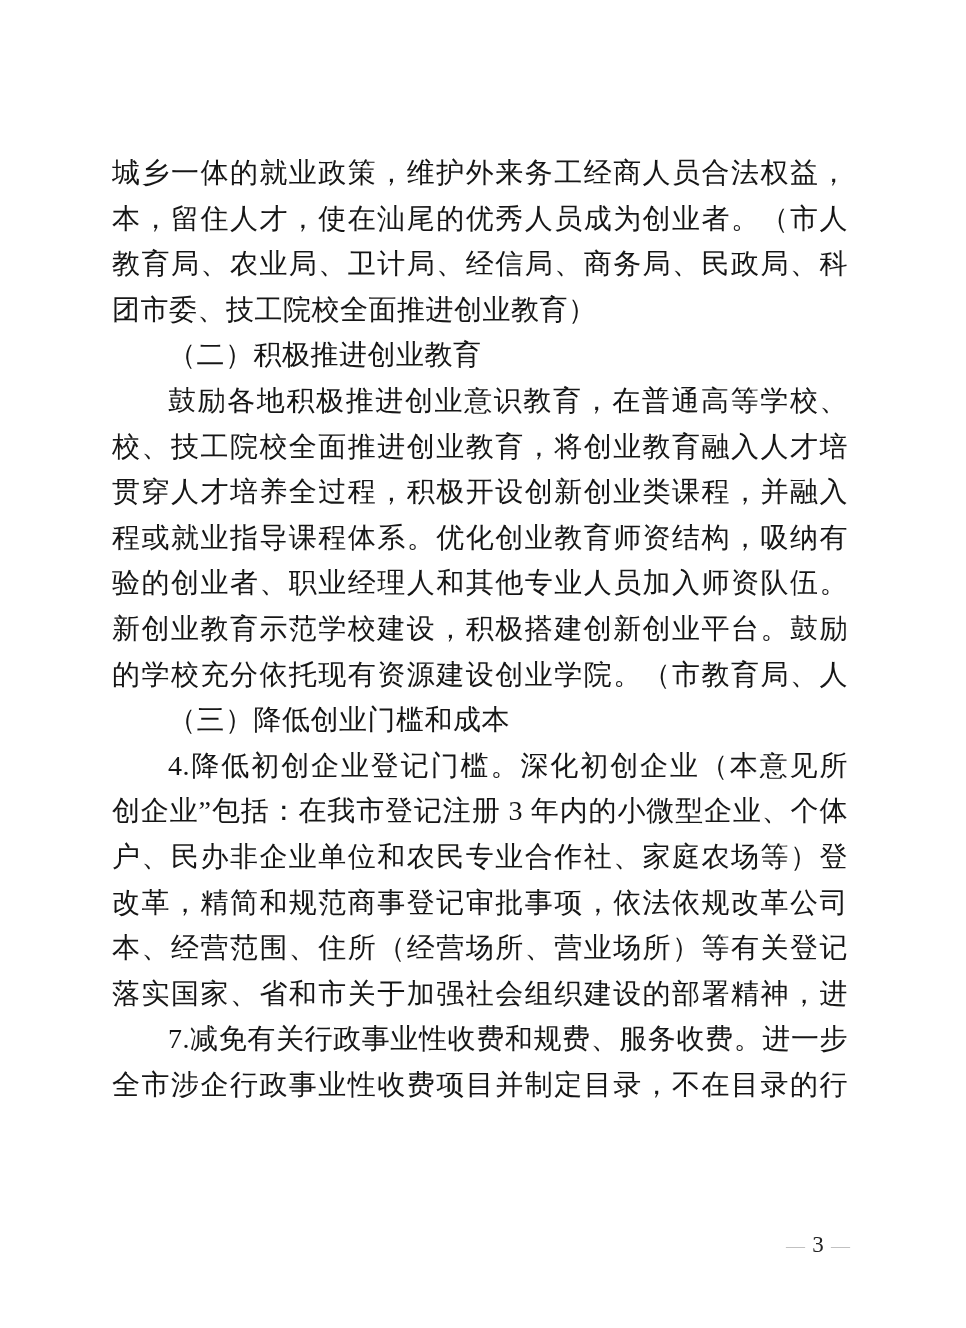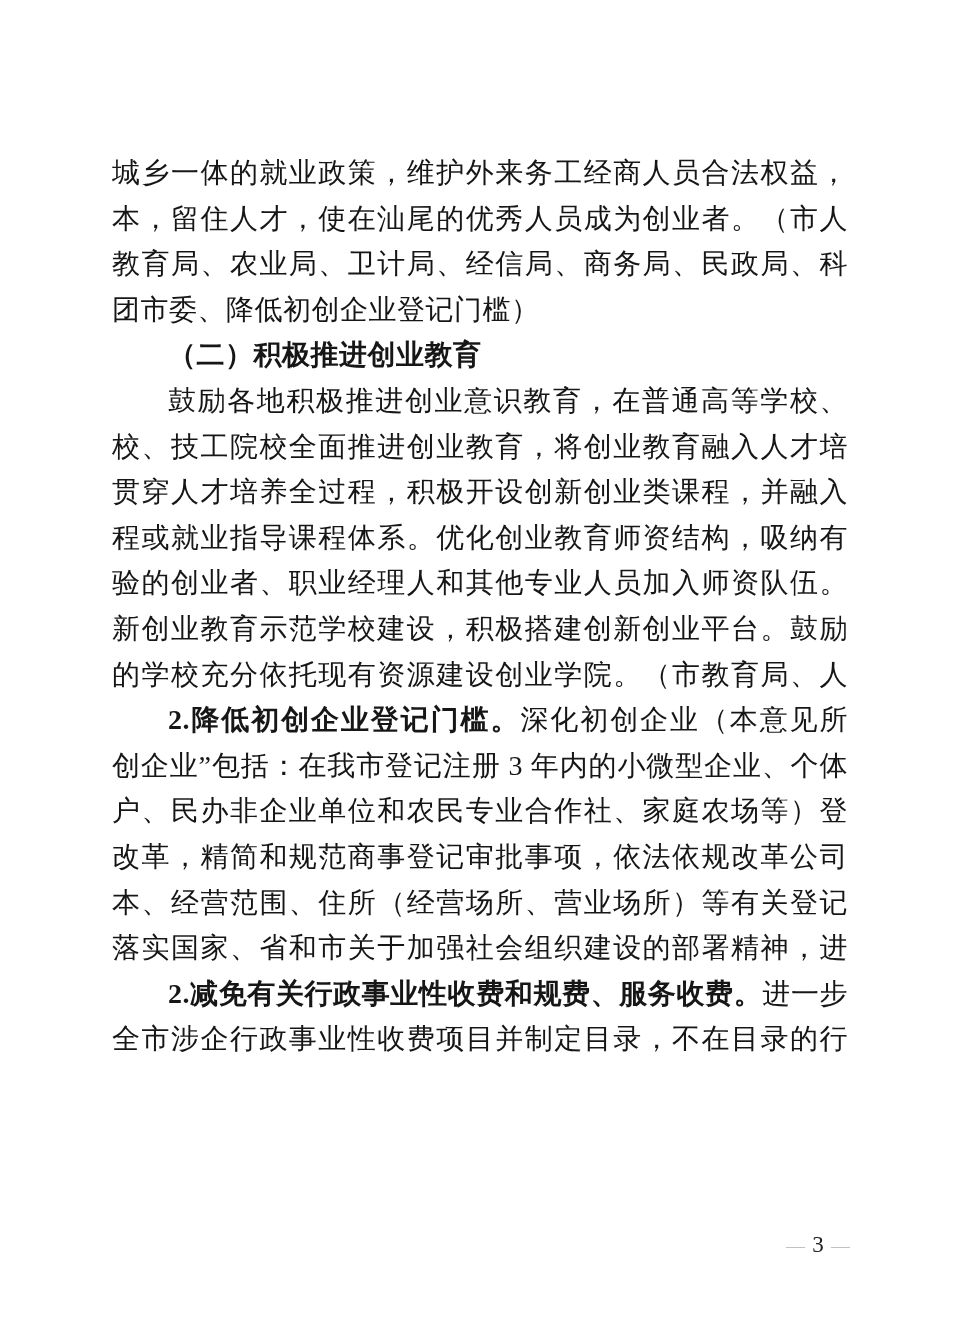--- a/index.html
+++ b/index.html
@@ -31,21 +31,21 @@
     text-align-last: left;
     letter-spacing: 0.5px;
   }
   .line.justify {
     text-align-last: justify;
   }
   .line.indent {
     padding-left: 56px;
   }
   .line .bold {
-    font-weight: 700;
+    font-weight: 400;
   }
   .page-number {
     position: absolute;
     top: 1231px;
     left: 786px;
     width: 64px;
     height: 28px;
     display: flex;
     align-items: center;
     justify-content: space-between;
@@ -64,36 +64,37 @@
 </head>
 <body>
 
 <div class="page">
 
   <div class="text-block">
 
   <div class="line justify"><span>城乡一体的就业政策，维护外来务工经商人员合法权益，留住资</span></div>
       <div class="line justify"><span>本，留住人才，使在汕尾的优秀人员成为创业者。（市人社局、</span></div>
       <div class="line justify"><span>教育局、农业局、卫计局、经信局、商务局、民政局、科技局、</span></div>
-      <div class="line"><span>团市委、降低初创企业登记门槛）</span></div>
+      <div class="line"><span>团市委、技工院校全面推进创业教育）</span></div>
       <div class="line indent"><span class="bold">（二）积极推进创业教育</span></div>
       <div class="line indent justify"><span>鼓励各地积极推进创业意识教育，在普通高等学校、职业学</span></div>
       <div class="line justify"><span>校、技工院校全面推进创业教育，将创业教育融入人才培养体系，</span></div>
       <div class="line justify"><span>贯穿人才培养全过程，积极开设创新创业类课程，并融入专业课</span></div>
       <div class="line justify"><span>程或就业指导课程体系。优化创业教育师资结构，吸纳有实践经</span></div>
       <div class="line justify"><span>验的创业者、职业经理人和其他专业人员加入师资队伍。推进创</span></div>
       <div class="line justify"><span>新创业教育示范学校建设，积极搭建创新创业平台。鼓励有条件</span></div>
       <div class="line justify"><span>的学校充分依托现有资源建设创业学院。（市教育局、人社局、</span></div>
-      <div class="line indent justify"><span class="bold">2.降低初创企业登记门槛。</span><span>深化初创企业（本意见所指“初</span></div>
+      <div class="line indent"><span class="bold">（三）降低创业门槛和成本</span></div>
+      <div class="line indent justify"><span class="bold">4.降低初创企业登记门槛。</span><span>深化初创企业（本意见所指“初</span></div>
       <div class="line justify"><span>创企业”包括：在我市登记注册 3 年内的小微型企业、个体工商</span></div>
       <div class="line justify"><span>户、民办非企业单位和农民专业合作社、家庭农场等）登记制度</span></div>
       <div class="line justify"><span>改革，精简和规范商事登记审批事项，依法依规改革公司注册资</span></div>
       <div class="line justify"><span>本、经营范围、住所（经营场所、营业场所）等有关登记事项。</span></div>
       <div class="line justify"><span>落实国家、省和市关于加强社会组织建设的部署精神，进一步简</span></div>
-      <div class="line indent justify"><span class="bold">2.减免有关行政事业性收费和规费、服务收费。</span><span>进一步规范</span></div>
+      <div class="line indent justify"><span class="bold">7.减免有关行政事业性收费和规费、服务收费。</span><span>进一步规范</span></div>
       <div class="line justify"><span>全市涉企行政事业性收费项目并制定目录，不在目录的行政事业</span></div>
     </div>
 
   <div class="page-number">
     <span class="dash">—</span>
     <span class="num">3</span>
     <span class="dash">—</span>
   </div>
 
 </div>

